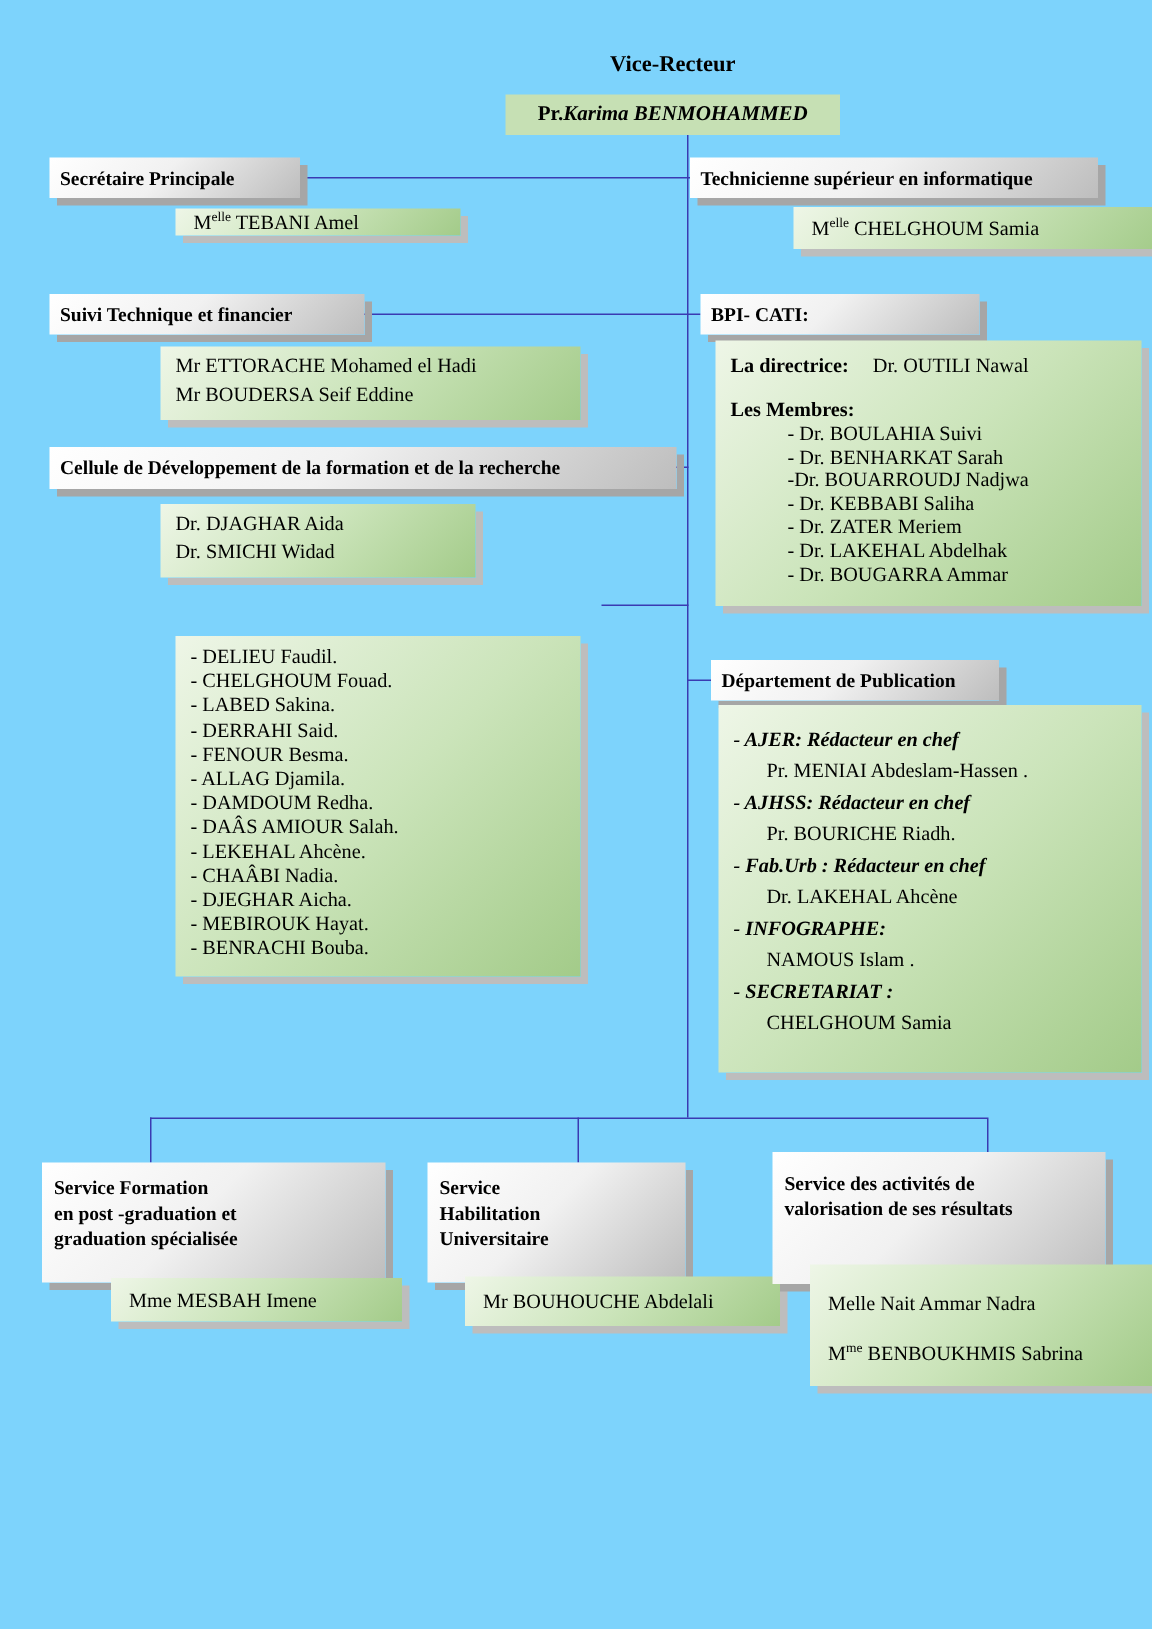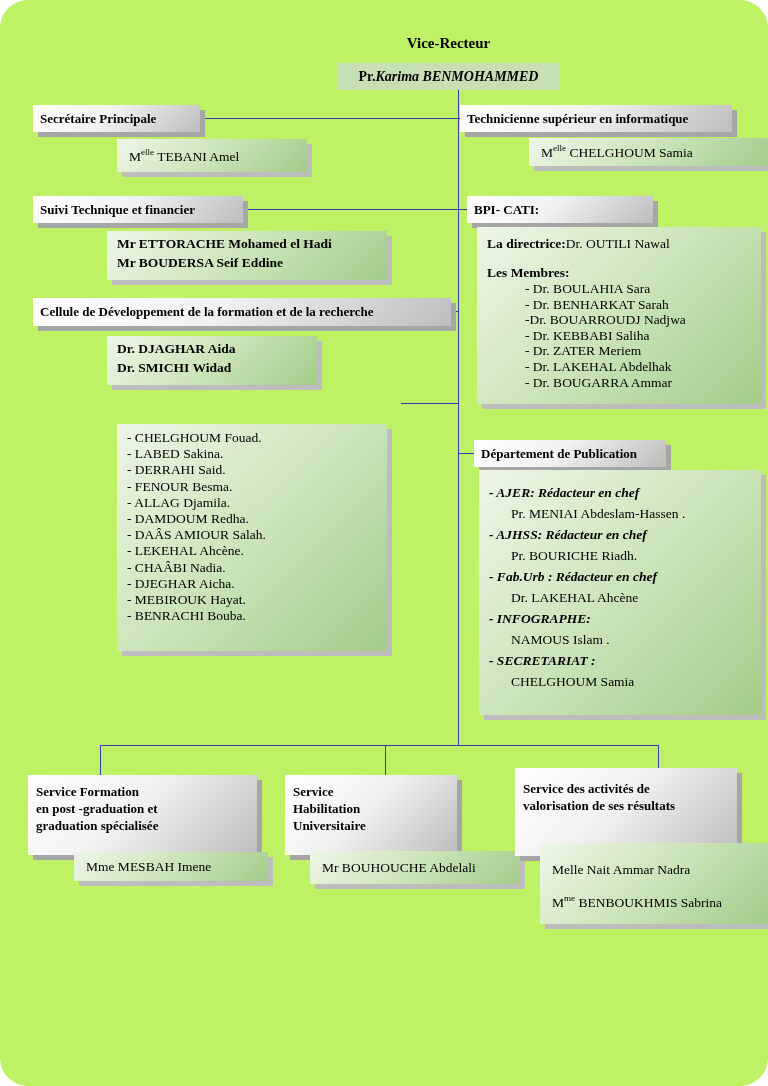--- a/index.html
+++ b/index.html
@@ -1,45 +1,45 @@
 <!DOCTYPE html>
 <html><head>
 <meta charset="utf-8">
 <style>
   html,body{margin:0;padding:0;}
   body{font-family:"Liberation Serif","DejaVu Serif",serif;background:#ffffff;color:#000;}
-  .page{position:relative;width:768px;height:1086px;background:#bef264;overflow:hidden;border-radius:28px;}
+  .page{position:relative;width:768px;height:1086px;background:#7dd3fc;overflow:hidden;}
 
   .line{position:absolute;background:#3a3ab2;}
 
   .hdr{position:absolute;background:linear-gradient(135deg,#ffffff 0%,#f1f1f1 45%,#bdbdbd 100%);
        box-shadow:5px 5px 0 #a6a6a6;font-weight:700;font-size:13px;padding:0 7px;white-space:nowrap;}
   .hdr-one{display:flex;align-items:center;}
   .hdr-multi{white-space:normal;line-height:17px;padding:8px 8px 0 8px;}
 
   .grn{position:absolute;background:linear-gradient(135deg,#eef6e7 0%,#cbe4ba 50%,#a3cb89 100%);
        box-shadow:5px 5px 0 #bdbdbd;font-size:13.5px;}
   .grn-one{display:flex;align-items:center;padding:0 12px;}
 
   .b{font-weight:700;}
   sup{font-size:9px;}
 
   .top-title{position:absolute;font-weight:700;font-size:15px;text-align:center;}
   .top-box{position:absolute;background:#c6e0b4;font-weight:700;font-size:14px;
            display:flex;align-items:center;justify-content:center;}
 
   .ln{line-height:19px;}
-  .pad-sm{padding:3px 10px;font-weight:bold;}
+  .pad-sm{padding:3px 10px;}
 
   .comite-list{padding:6px 0 0 10px;}
   .comite-list .ln{line-height:16.2px;}
 
   .bpi-body{padding:8px 0 0 10px;}
   .bpi-director{line-height:17px;}
-  .bpi-director .val{margin-left:0;}
+  .bpi-director .val{margin-left:16px;}
   .bpi-members-label{line-height:17px;margin-top:12px;}
   .bpi-member{margin-left:38px;line-height:15.6px;}
 
   .pub-body{padding:12px 0 0 10px;}
   .pub-label{font-weight:700;line-height:21px;font-style:italic;}
   .pub-value{padding-left:22px;line-height:21px;}
 
   .svc-members{padding:8px 0 0 12px;}
   .svc-members .ln{line-height:28px;}
 </style>
@@ -61,21 +61,21 @@
 
   <div class="top-title" style="left:337px;top:35px;width:223px;">Vice-Recteur</div>
   <div class="top-box" style="left:337px;top:63px;width:223px;height:27px;">
     <span>Pr. </span>
       <i>Karima BENMOHAMMED</i>
   </div>
 
   <div class="hdr hdr-one" style="left:33px;top:105px;width:153px;height:27px;text-align:right;">
     <span>Secrétaire Principale</span>
   </div>
-  <div class="grn grn-one" style="left:117px;top:139px;width:166px;height:33px;">
+  <div class="grn grn-one" style="left:117px;top:139px;width:166px;height:18px;">
     <span>
       <span>M</span><sup>elle</sup><span> TEBANI Amel</span>
     </span>
   </div>
 
   <div class="hdr hdr-one" style="left:33px;top:196px;width:196px;height:27px;">
     <span>Suivi Technique et financier</span>
   </div>
   <div class="grn pad-sm" style="left:107px;top:231px;width:260px;height:43px;">
     <div class="ln">Mr ETTORACHE Mohamed el Hadi</div>
@@ -84,20 +84,21 @@
 
   <div class="hdr hdr-one" style="left:33px;top:298px;width:404px;height:28px;">
     <span>Cellule de Développement de la formation et de la recherche</span>
   </div>
   <div class="grn pad-sm" style="left:107px;top:336px;width:190px;height:43px;">
     <div class="ln">Dr. DJAGHAR Aida</div>
     <div class="ln">Dr. SMICHI Widad</div>
   </div>
 
   <div class="grn comite-list" style="left:117px;top:424px;width:260px;height:221px;">
+    <div class="ln">- DELIEU Faudil.</div>
     <div class="ln">- CHELGHOUM Fouad.</div>
     <div class="ln">- LABED Sakina.</div>
     <div class="ln">- DERRAHI Said.</div>
     <div class="ln">- FENOUR Besma.</div>
     <div class="ln">- ALLAG Djamila.</div>
     <div class="ln">- DAMDOUM Redha.</div>
     <div class="ln">- DAÂS AMIOUR Salah.</div>
     <div class="ln">- LEKEHAL Ahcène.</div>
     <div class="ln">- CHAÂBI Nadia.</div>
     <div class="ln">- DJEGHAR Aicha.</div>
@@ -115,21 +116,21 @@
   </div>
 
   <div class="hdr hdr-one" style="left:467px;top:196px;width:172px;height:27px;">
     <span>BPI- CATI:</span>
   </div>
   <div class="grn bpi-body" style="left:477px;top:227px;width:274px;height:169px;">
     <div class="bpi-director">
       <span class="b">La directrice:</span><span class="val">Dr. OUTILI Nawal</span>
     </div>
     <div class="b bpi-members-label">Les Membres:</div>
-    <div class="bpi-member">- Dr. BOULAHIA Sara</div>
+    <div class="bpi-member">- Dr. BOULAHIA Suivi</div>
     <div class="bpi-member">- Dr. BENHARKAT Sarah</div>
     <div class="bpi-member">-Dr. BOUARROUDJ Nadjwa</div>
     <div class="bpi-member">- Dr. KEBBABI Saliha</div>
     <div class="bpi-member">- Dr. ZATER Meriem</div>
     <div class="bpi-member">- Dr. LAKEHAL Abdelhak</div>
     <div class="bpi-member">- Dr. BOUGARRA Ammar</div>
   </div>
 
   <div class="hdr hdr-one" style="left:474px;top:440px;width:178px;height:27px;font-family:Liberation Serif, serif;">
     <span>Département de Publication</span>

